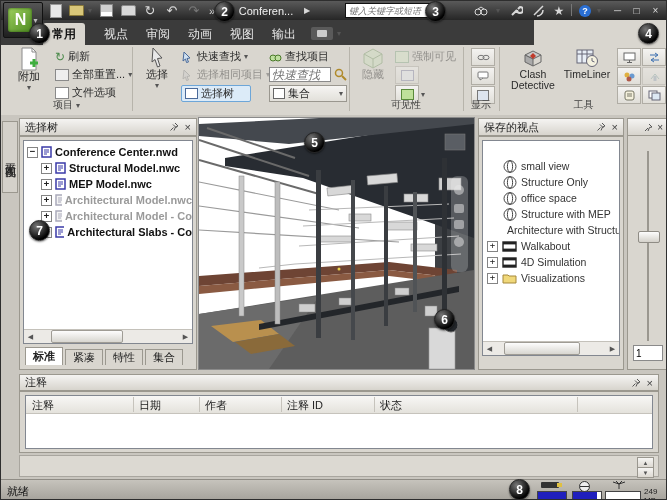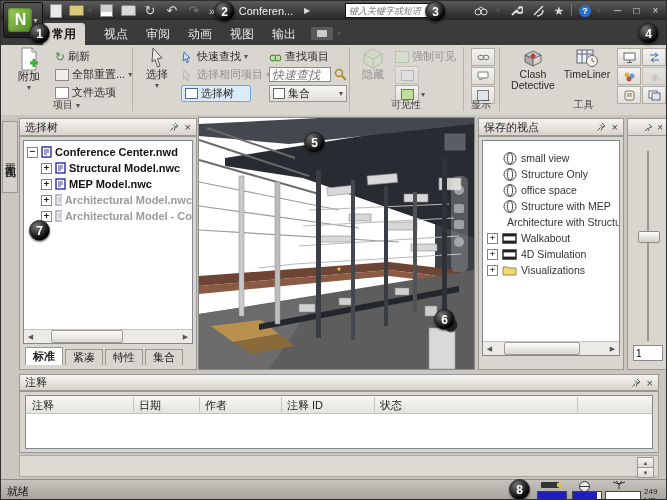--- a/index.html
+++ b/index.html
@@ -15,21 +15,21 @@
            background:linear-gradient(#555,#1f1f1f);border:1px solid #111;border-radius:2px;
            display:flex;align-items:center;justify-content:center;}
   #applogo .n{width:24px;height:24px;background:linear-gradient(135deg,#9ed05e,#4e8a22);
               border-radius:3px;color:#fff;font-weight:bold;font-size:16px;display:flex;
               align-items:center;justify-content:center;box-shadow:inset 0 0 3px #2e5a10;}
   #searchbox{position:absolute;left:344px;top:2px;width:88px;height:13px;background:#fff;
              border:1px solid #111;font-size:9px;font-style:italic;color:#777;padding:0 3px;}
   .winbtn{position:absolute;top:2px;width:17px;height:14px;color:#ddd;font-size:10px;
           display:flex;align-items:center;justify-content:center;}
   
-  #tabrow{position:absolute;left:0;top:19px;width:667px;height:25px;background:#3b3b3b;text-decoration:underline;}
+  #tabrow{position:absolute;left:0;top:19px;width:533px;height:25px;background:#3b3b3b;text-decoration:underline;}
   .tab{position:absolute;top:3px;height:22px;display:flex;align-items:center;justify-content:center;
        padding:0 9px;font-size:12px;color:#e8e8e8;}
   .tab.active{background:#d9d6cf;color:#141414;font-weight:bold;border-radius:3px 3px 0 0;}
   
   #ribbon{position:absolute;left:0;top:44px;width:667px;height:70px;background:#d9d6cf;
           border-bottom:1px solid #9b988f;}
   .gdiv{position:absolute;top:2px;width:1px;height:64px;background:#b7b4ab;}
   .glabel{position:absolute;top:53px;height:13px;font-size:10px;color:#3f3f3f;text-align:center;line-height:13px;}
   .rbig{position:absolute;width:44px;height:50px;display:flex;flex-direction:column;align-items:center;
         font-size:11px;color:#2b2b2b;text-align:center;line-height:11px;}
@@ -405,20 +405,28 @@
         <span>Architectural Model.nwc</span>
       </div>
       <div class="tree-row gray" style="padding-left:14px;">
         <span class="exp">+</span>
         <svg width="11" height="12">
             <rect x="1" y="1" width="9" height="10" fill="#f4f4f4" stroke="#aab" stroke-width="1.5"></rect>
             <path d="M3 4 h5 M3 6 h5 M3 8 h3" stroke="#aab"></path>
           </svg>
         <span>Architectural Model - Co</span>
       </div>
+      <div class="tree-row bold" style="padding-left:14px;">
+        <span class="exp">+</span>
+        <svg width="11" height="12">
+            <rect x="1" y="1" width="9" height="10" fill="#fff" stroke="#3a3aa8" stroke-width="1.5"></rect>
+            <path d="M3 4 h5 M3 6 h5 M3 8 h3" stroke="#3a3aa8"></path>
+          </svg>
+        <span>Architectural Slabs - Co</span>
+      </div>
     </div>
     <div class="hsb" style="left:0;bottom:0;width:168px;">
       <span class="ar">◀</span>
       <span class="thumb" style="width:70px;margin-left:14px;"></span>
       <span class="ar" style="margin-left:auto;">▶</span>
     </div>
   </div>
   <div class="ltab active" style="left:24px;top:346px;width:38px;">
       <span>标准</span>
     </div>
@@ -517,21 +525,21 @@
     <span>保存的视点</span>
     <span class="ptools">
       <svg width="10" height="10">
           <path d="M6 1 L9 4 L6.5 5 L5 8.5 M1.5 8.5 L4.5 5.5 M4 2.5 L7.5 6" stroke="#555" fill="none"></path>
         </svg>
       <span style="font-size:11px;">×</span>
     </span>
   </div>
   <div class="abs" style="left:477px;top:135px;width:146px;height:234px;background:#d9d6cf;border:1px solid #9b988f;box-sizing:border-box;"></div>
   <div class="whitebox" style="left:481px;top:139px;width:138px;height:216px;">
-    <div style="padding:9px 0 0 4px;">
+    <div style="padding:17px 0 0 4px;">
       <div class="vp-row" style="padding-left:16px;">
         <svg width="14" height="13">
             <ellipse cx="7" cy="6.5" rx="6" ry="5.8" fill="#fff" stroke="#444"></ellipse>
             <ellipse cx="7" cy="6.5" rx="2.6" ry="5.8" fill="none" stroke="#444"></ellipse>
           </svg>
         <span>small view</span>
       </div>
       <div class="vp-row" style="padding-left:16px;">
         <svg width="14" height="13">
             <ellipse cx="7" cy="6.5" rx="6" ry="5.8" fill="#fff" stroke="#444"></ellipse>

